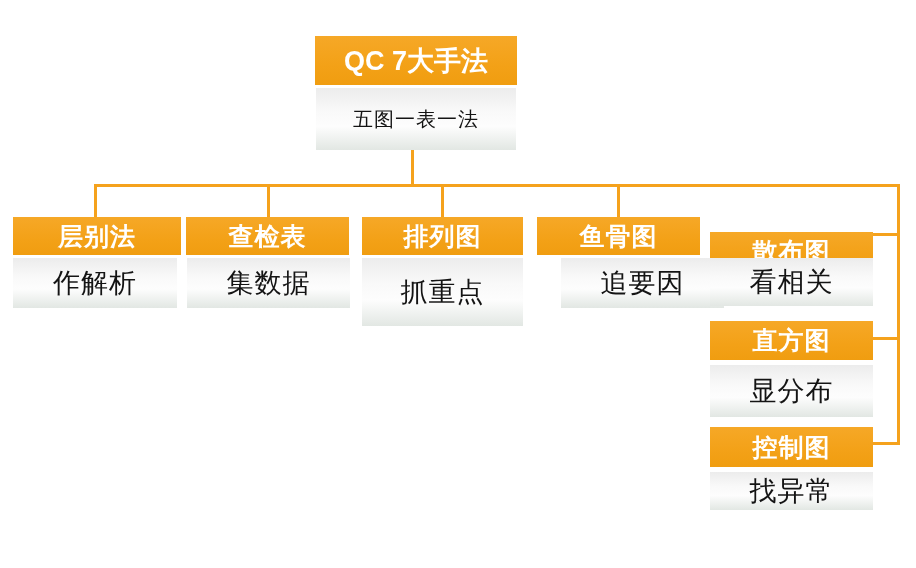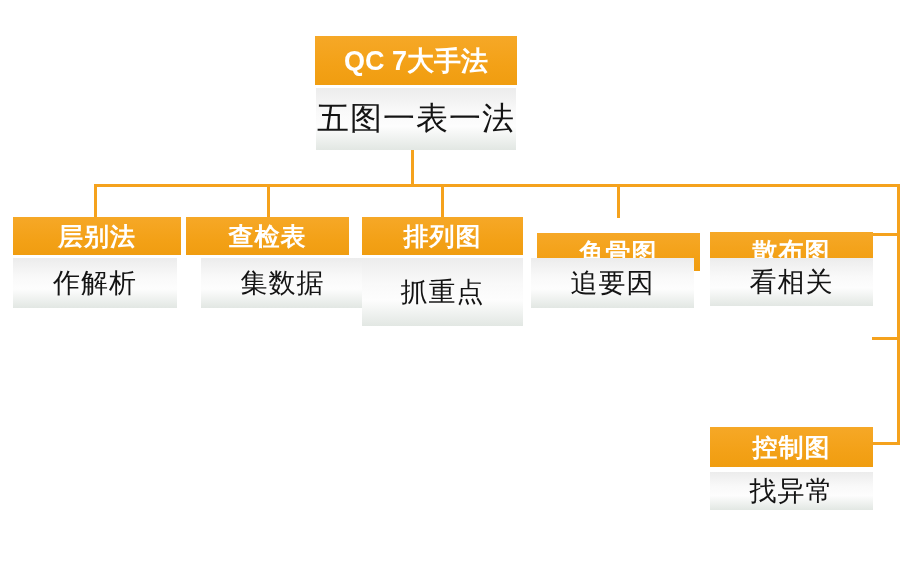--- a/index.html
+++ b/index.html
@@ -15,21 +15,21 @@
     display:flex;align-items:center;justify-content:center;
   }
   .sub{
     position:absolute;
     background:linear-gradient(180deg,#ECECEC 0%,#F9F9F9 38%,#FDFDFD 62%,#E2E7E3 100%);
     color:#141414;font-size:27px;letter-spacing:1px;
     font-family:"Liberation Serif","DejaVu Serif",serif;
     display:flex;align-items:center;justify-content:center;
   }
   .root-hdr{font-size:27px;letter-spacing:0;}
-  .root-sub{font-size:32px;}
+  .root-sub{font-size:20px;}
 </style>
 </head>
 <body>
 
 <div class="canvas">
 
   <div class="hdr root-hdr" style="left:315px;top:36px;width:202px;height:49px;text-align:center;">QC 7大手法</div>
   <div class="sub root-sub" style="left:316px;top:88px;width:200px;height:62px;">五图一表一法</div>
 
   <div class="line" style="left:411px;top:150px;width:3px;height:35px;"></div>
@@ -40,28 +40,30 @@
   <div class="line" style="left:617px;top:184px;width:3px;height:34px;"></div>
   <div class="line" style="left:897px;top:184px;width:3px;height:261px;"></div>
   <div class="line" style="left:872px;top:233px;width:28px;height:3px;"></div>
   <div class="line" style="left:872px;top:337px;width:28px;height:3px;"></div>
   <div class="line" style="left:872px;top:442px;width:28px;height:3px;"></div>
 
   <div class="hdr" style="left:13px;top:217px;width:168px;height:38px;">层别法</div>
   <div class="sub" style="left:13px;top:258px;width:164px;height:50px;text-align:right;">作解析</div>
 
   <div class="hdr" style="left:186px;top:217px;width:163px;height:38px;">查检表</div>
-  <div class="sub" style="left:201px;top:258px;width:163px;height:50px;">集数据</div>
+  <div class="sub" style="left:187px;top:258px;width:163px;height:50px;">集数据</div>
 
   <div class="hdr" style="left:362px;top:217px;width:161px;height:38px;">排列图</div>
   <div class="sub" style="left:362px;top:258px;width:161px;height:68px;">抓重点</div>
 
-  <div class="hdr" style="left:537px;top:217px;width:163px;height:38px;margin-top:16px;">鱼骨图</div>
-  <div class="sub" style="left:531px;top:258px;width:163px;height:50px;">追要因</div>
+  <div class="hdr" style="left:537px;top:217px;width:163px;height:38px;">鱼骨图</div>
+  <div class="sub" style="left:561px;top:258px;width:163px;height:50px;">追要因</div>
 
   <div class="hdr" style="left:710px;top:232px;width:163px;height:38px;">散布图</div>
   <div class="sub" style="left:710px;top:258px;width:163px;height:48px;">看相关</div>
 
+  <div class="hdr" style="left:710px;top:321px;width:163px;height:39px;">直方图</div>
+  <div class="sub" style="left:710px;top:365px;width:163px;height:52px;">显分布</div>
 
   <div class="hdr" style="left:710px;top:427px;width:163px;height:40px;text-align:center;">控制图</div>
   <div class="sub" style="left:710px;top:472px;width:163px;height:38px;">找异常</div>
 
 </div>
 
 </body></html>

